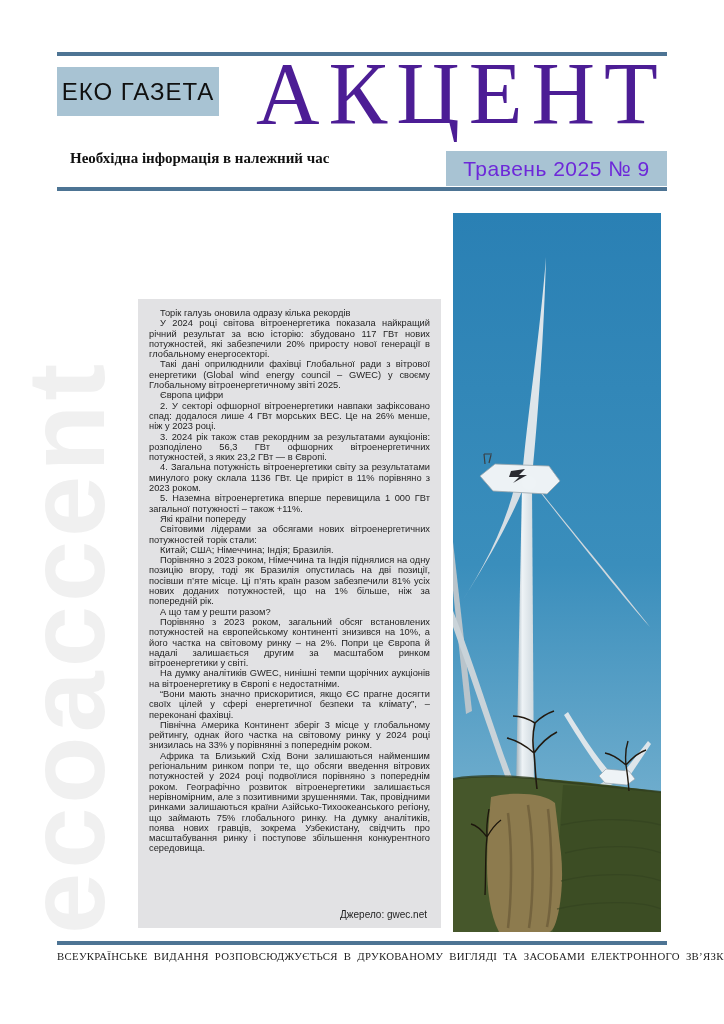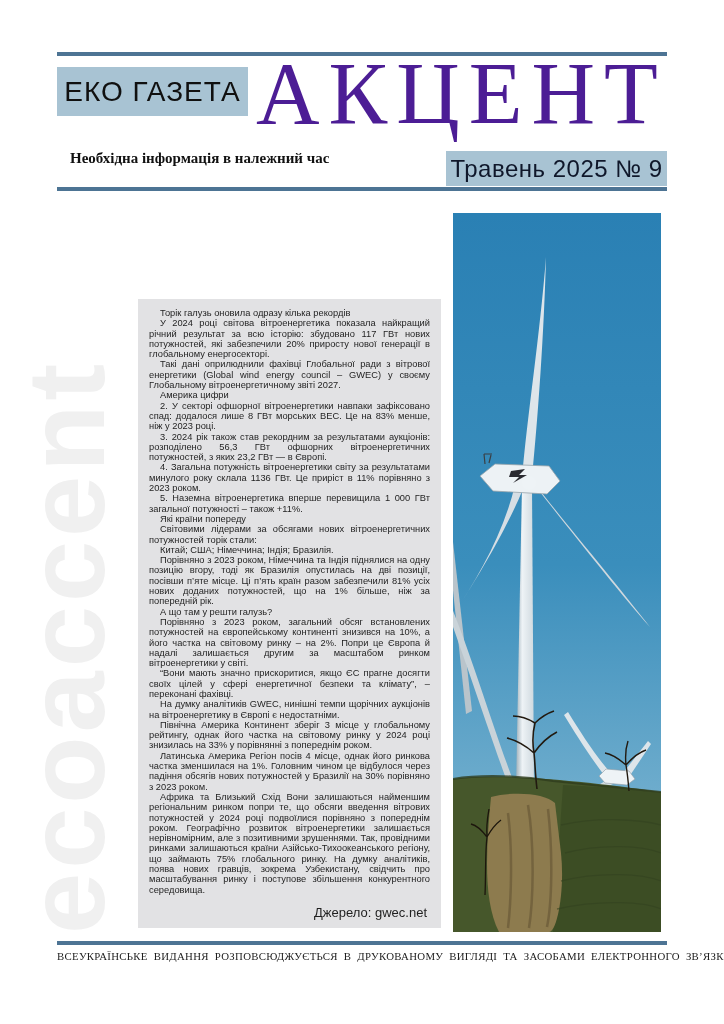--- a/index.html
+++ b/index.html
@@ -8,37 +8,37 @@
     background:#ffffff; overflow:hidden;
     font-family:"Liberation Sans", sans-serif; color:#1a1a1a;
   }
   
   .rule { position:absolute; left:57px; width:610px; height:4px; background:#4d7494; }
   .rule-top    { top:52px; }
   .rule-mast   { top:187px; }
   .rule-footer { top:941px; }
 
   .kicker-box {
-    position:absolute; left:57px; top:67px; width:191px; height:49px;
+    position:absolute; left:57px; top:67px; width:162px; height:49px;
     background:#a8c3d3; display:flex; align-items:center; justify-content:center;
-    font-size:28px; letter-spacing:1px; color:#101010;
+    font-size:24px; letter-spacing:1px; color:#101010;
   }
   .mast-title {
     position:absolute; left:256px; top:44px; width:411px;
     font-family:"Liberation Serif", serif; font-size:88px; line-height:100px;
     letter-spacing:9px; color:#4c1d95; white-space:nowrap;
   }
   .tagline {
     position:absolute; left:70px; top:150px;
     font-family:"Liberation Serif", serif; font-weight:bold; font-size:15px; color:#111;
   }
   .issue-badge {
     position:absolute; left:446px; top:151px; width:221px; height:35px;
     background:#a8c3d3; display:flex; align-items:center; justify-content:center;
-    font-size:24px; color:#0f172a; letter-spacing:0.5px;
+    font-size:21px; color:#6d28d9; letter-spacing:0.5px;
   }
   
   .headline {
     position:absolute; left:138px; top:203px; width:299px;
     text-align:right; font-weight:bold; font-size:20px; line-height:28.5px; color:#141414;
   }
   
   .watermark {
     position:absolute; left:16px; top:934px;
     transform:rotate(-90deg); transform-origin:0 0;
@@ -51,21 +51,21 @@
     background:#e2e2e4; box-sizing:border-box; padding:9px 11px 26px 11px;
     overflow:hidden; z-index:1;
   }
   .article-box p.body-par {
     margin:0; font-size:9.3px; line-height:10.3px; color:#1f1f1f;
     text-align:justify; text-indent:11px;
     hyphens:auto; -webkit-hyphens:auto;
   }
   .article-source {
     position:absolute; right:14px; bottom:8px;
-    font-size:13px; color:#1f1f1f;margin-left:13px;
+    font-size:10px; color:#1f1f1f;margin-left:13px;
   }
   
   .photo {
     position:absolute; left:453px; top:213px; width:208px; height:719px; z-index:1;
   }
   
   .footer-text {
     position:absolute; left:57px; top:950px; width:610px;
     font-family:"Liberation Serif", serif; font-size:10.8px; letter-spacing:0.3px;
     word-spacing:3px; text-align:center; color:#1c1c1c; white-space:nowrap;
@@ -83,36 +83,35 @@
   <div class="issue-badge">Травень 2025  № 9</div>
   <div class="rule rule-mast"></div>
 
 
   <div class="watermark">ecoaccent</div>
 
   <div class="article-box">
     <div>
         <p class="body-par">Торік галузь оновила одразу кілька рекордів</p>
         <p class="body-par">У 2024 році світова вітроенергетика показала найкращий річний результат за всю історію: збудовано 117 ГВт нових потужностей, які забезпечили 20% приросту нової генерації в глобальному енергосекторі.</p>
-        <p class="body-par">Такі дані оприлюднили фахівці Глобальної ради з вітрової енергетики (Global wind energy council – GWEC) у своєму Глобальному вітроенергетичному звіті 2027.</p>
-        <p class="body-par">Америка цифри</p>
-        <p class="body-par">2. У секторі офшорної вітроенергетики навпаки зафіксовано спад: додалося лише 8 ГВт морських ВЕС. Це на 83% менше, ніж у 2023 році.</p>
+        <p class="body-par">Такі дані оприлюднили фахівці Глобальної ради з вітрової енергетики (Global wind energy council – GWEC) у своєму Глобальному вітроенергетичному звіті 2025.</p>
+        <p class="body-par">Європа цифри</p>
+        <p class="body-par">2. У секторі офшорної вітроенергетики навпаки зафіксовано спад: додалося лише 4 ГВт морських ВЕС. Це на 26% менше, ніж у 2023 році.</p>
         <p class="body-par">3. 2024 рік також став рекордним за результатами аукціонів: розподілено 56,3 ГВт офшорних вітроенергетичних потужностей, з яких 23,2 ГВт — в Європі.</p>
         <p class="body-par">4. Загальна потужність вітроенергетики світу за результатами минулого року склала 1136 ГВт. Це приріст в 11% порівняно з 2023 роком.</p>
         <p class="body-par">5. Наземна вітроенергетика вперше перевищила 1 000 ГВт загальної потужності – також +11%.</p>
         <p class="body-par">Які країни попереду</p>
         <p class="body-par">Світовими лідерами за обсягами нових вітроенергетичних потужностей торік стали:</p>
         <p class="body-par">Китай; США; Німеччина; Індія; Бразилія.</p>
         <p class="body-par">Порівняно з 2023 роком, Німеччина та Індія піднялися на одну позицію вгору, тоді як Бразилія опустилась на дві позиції, посівши п’яте місце. Ці п’ять країн разом забезпечили 81% усіх нових доданих потужностей, що на 1% більше, ніж за попередній рік.</p>
-        <p class="body-par">А що там у решти галузь?</p>
+        <p class="body-par">А що там у решти разом?</p>
         <p class="body-par">Порівняно з 2023 роком, загальний обсяг встановлених потужностей на європейському континенті знизився на 10%, а його частка на світовому ринку – на 2%. Попри це Європа й надалі залишається другим за масштабом ринком вітроенергетики у світі.</p>
+        <p class="body-par">На думку аналітиків GWEC, нинішні темпи щорічних аукціонів на вітроенергетику в Європі є недостатніми.</p>
         <p class="body-par">“Вони мають значно прискоритися, якщо ЄС прагне досягти своїх цілей у сфері енергетичної безпеки та клімату”, – переконані фахівці.</p>
-        <p class="body-par">На думку аналітиків GWEC, нинішні темпи щорічних аукціонів на вітроенергетику в Європі є недостатніми.</p>
         <p class="body-par">Північна Америка Континент зберіг 3 місце у глобальному рейтингу, однак його частка на світовому ринку у 2024 році знизилась на 33% у порівнянні з попереднім роком.</p>
-        <p class="body-par">Латинська Америка Регіон посів 4 місце, однак його ринкова частка зменшилася на 1%. Головним чином це відбулося через падіння обсягів нових потужностей у Бразилії на 30% порівняно з 2023 роком.</p>
         <p class="body-par">Африка та Близький Схід Вони залишаються найменшим регіональним ринком попри те, що обсяги введення вітрових потужностей у 2024 році подвоїлися порівняно з попереднім роком. Географічно розвиток вітроенергетики залишається нерівномірним, але з позитивними зрушеннями. Так, провідними ринками залишаються країни Азійсько-Тихоокеанського регіону, що займають 75% глобального ринку. На думку аналітиків, поява нових гравців, зокрема Узбекистану, свідчить про масштабування ринку і поступове збільшення конкурентного середовища.</p>
       </div>
     <div class="article-source">Джерело: gwec.net</div>
   </div>
 
   <svg class="photo" viewBox="0 0 208 719" xmlns="http://www.w3.org/2000/svg" preserveAspectRatio="none">
     <defs>
       <linearGradient id="sky" x1="0" y1="0" x2="0" y2="1">
         <stop offset="0" stop-color="#2a80b4"></stop>
         <stop offset="0.6" stop-color="#3a8ebc"></stop>

